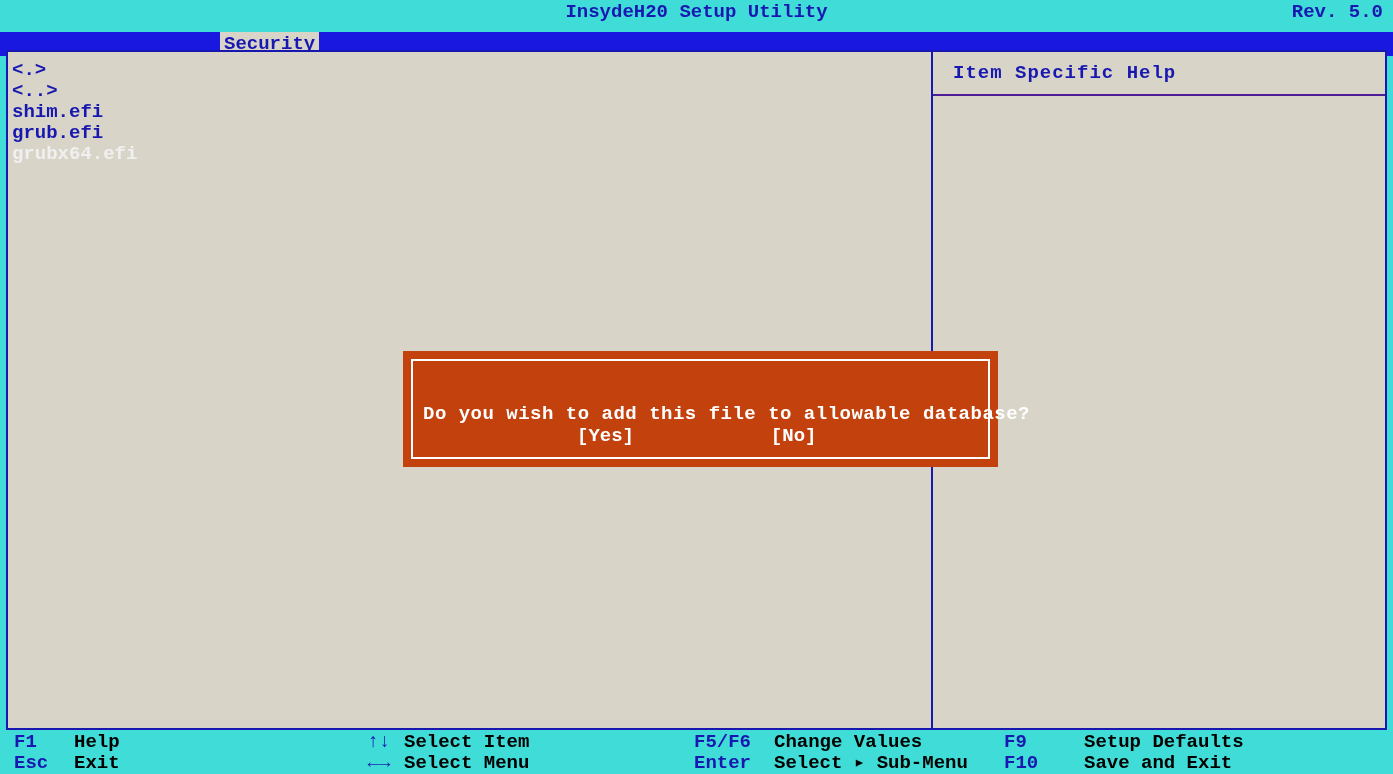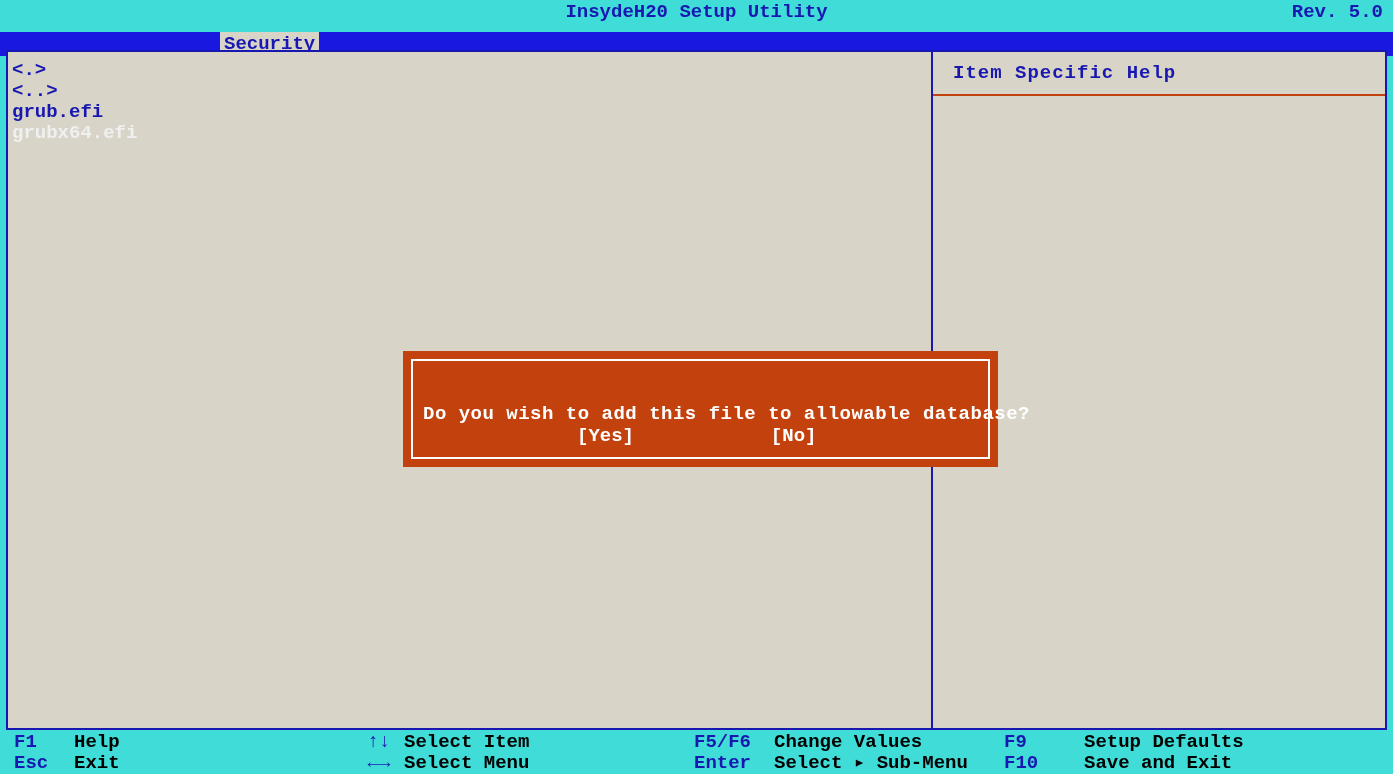--- a/index.html
+++ b/index.html
@@ -62,21 +62,21 @@
     color: #1818b0;
   }
   .rightpane {
     flex: 1;
     display: flex;
     flex-direction: column;
   }
   .help-title {
     padding: 10px 20px;
     color: #1818b0;
-    border-bottom: 2px solid #c2410c;
+    border-bottom: 2px solid #4c1d95;
     letter-spacing: 1px;
   }
   .filelist div { line-height: 21px; white-space: pre; }
   .file-sel { color: #f0f0f0; }
   .dialog {
     position: absolute;
     left: 403px;
     top: 351px;
     width: 595px;
     background: #c2410c;
@@ -125,20 +125,21 @@
 
   <div class="menubar">
     <span class="tab">Security</span>
   </div>
 
   <div class="workarea">
     <div class="leftpane">
       <div class="filelist">
         <div>&lt;.&gt;</div>
         <div>&lt;..&gt;</div>
+        <div>shim.efi</div>
         <div>grub.efi</div>
         <div class="file-sel">grubx64.efi</div>
       </div>
     </div>
     <div class="rightpane">
       <div class="help-title">Item Specific Help</div>
       <div style="flex:1"></div>
     </div>
   </div>
 

